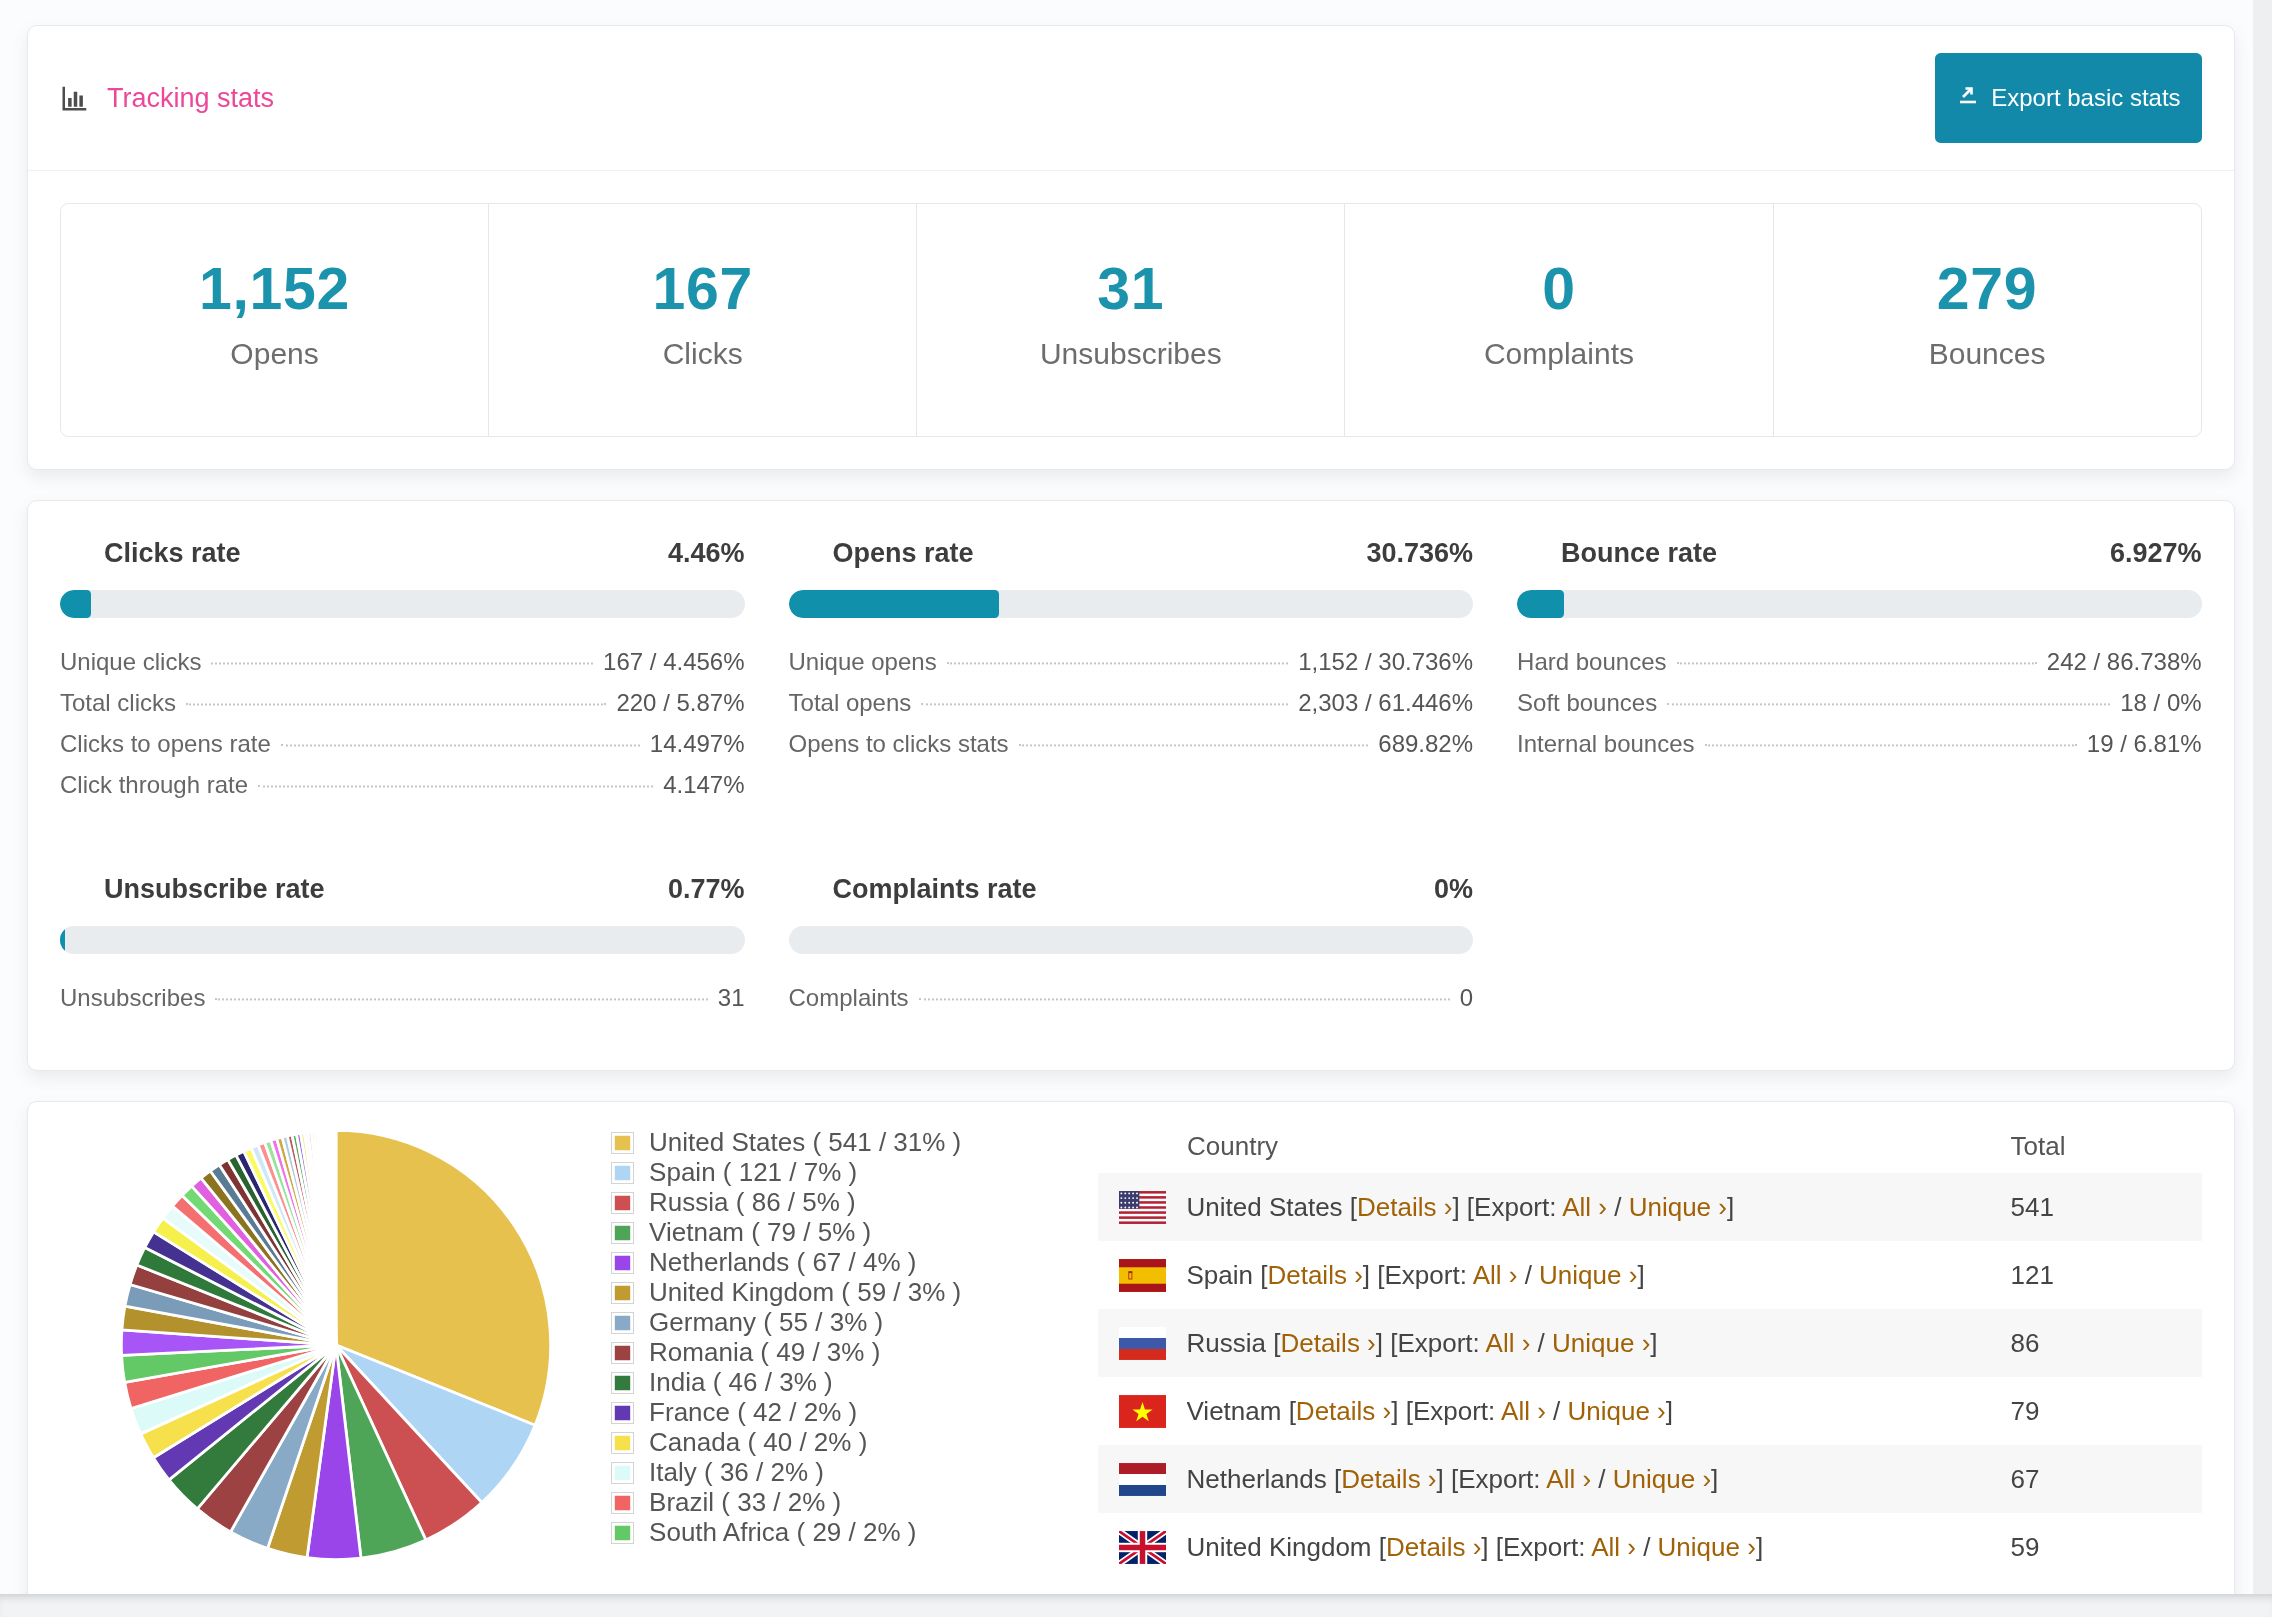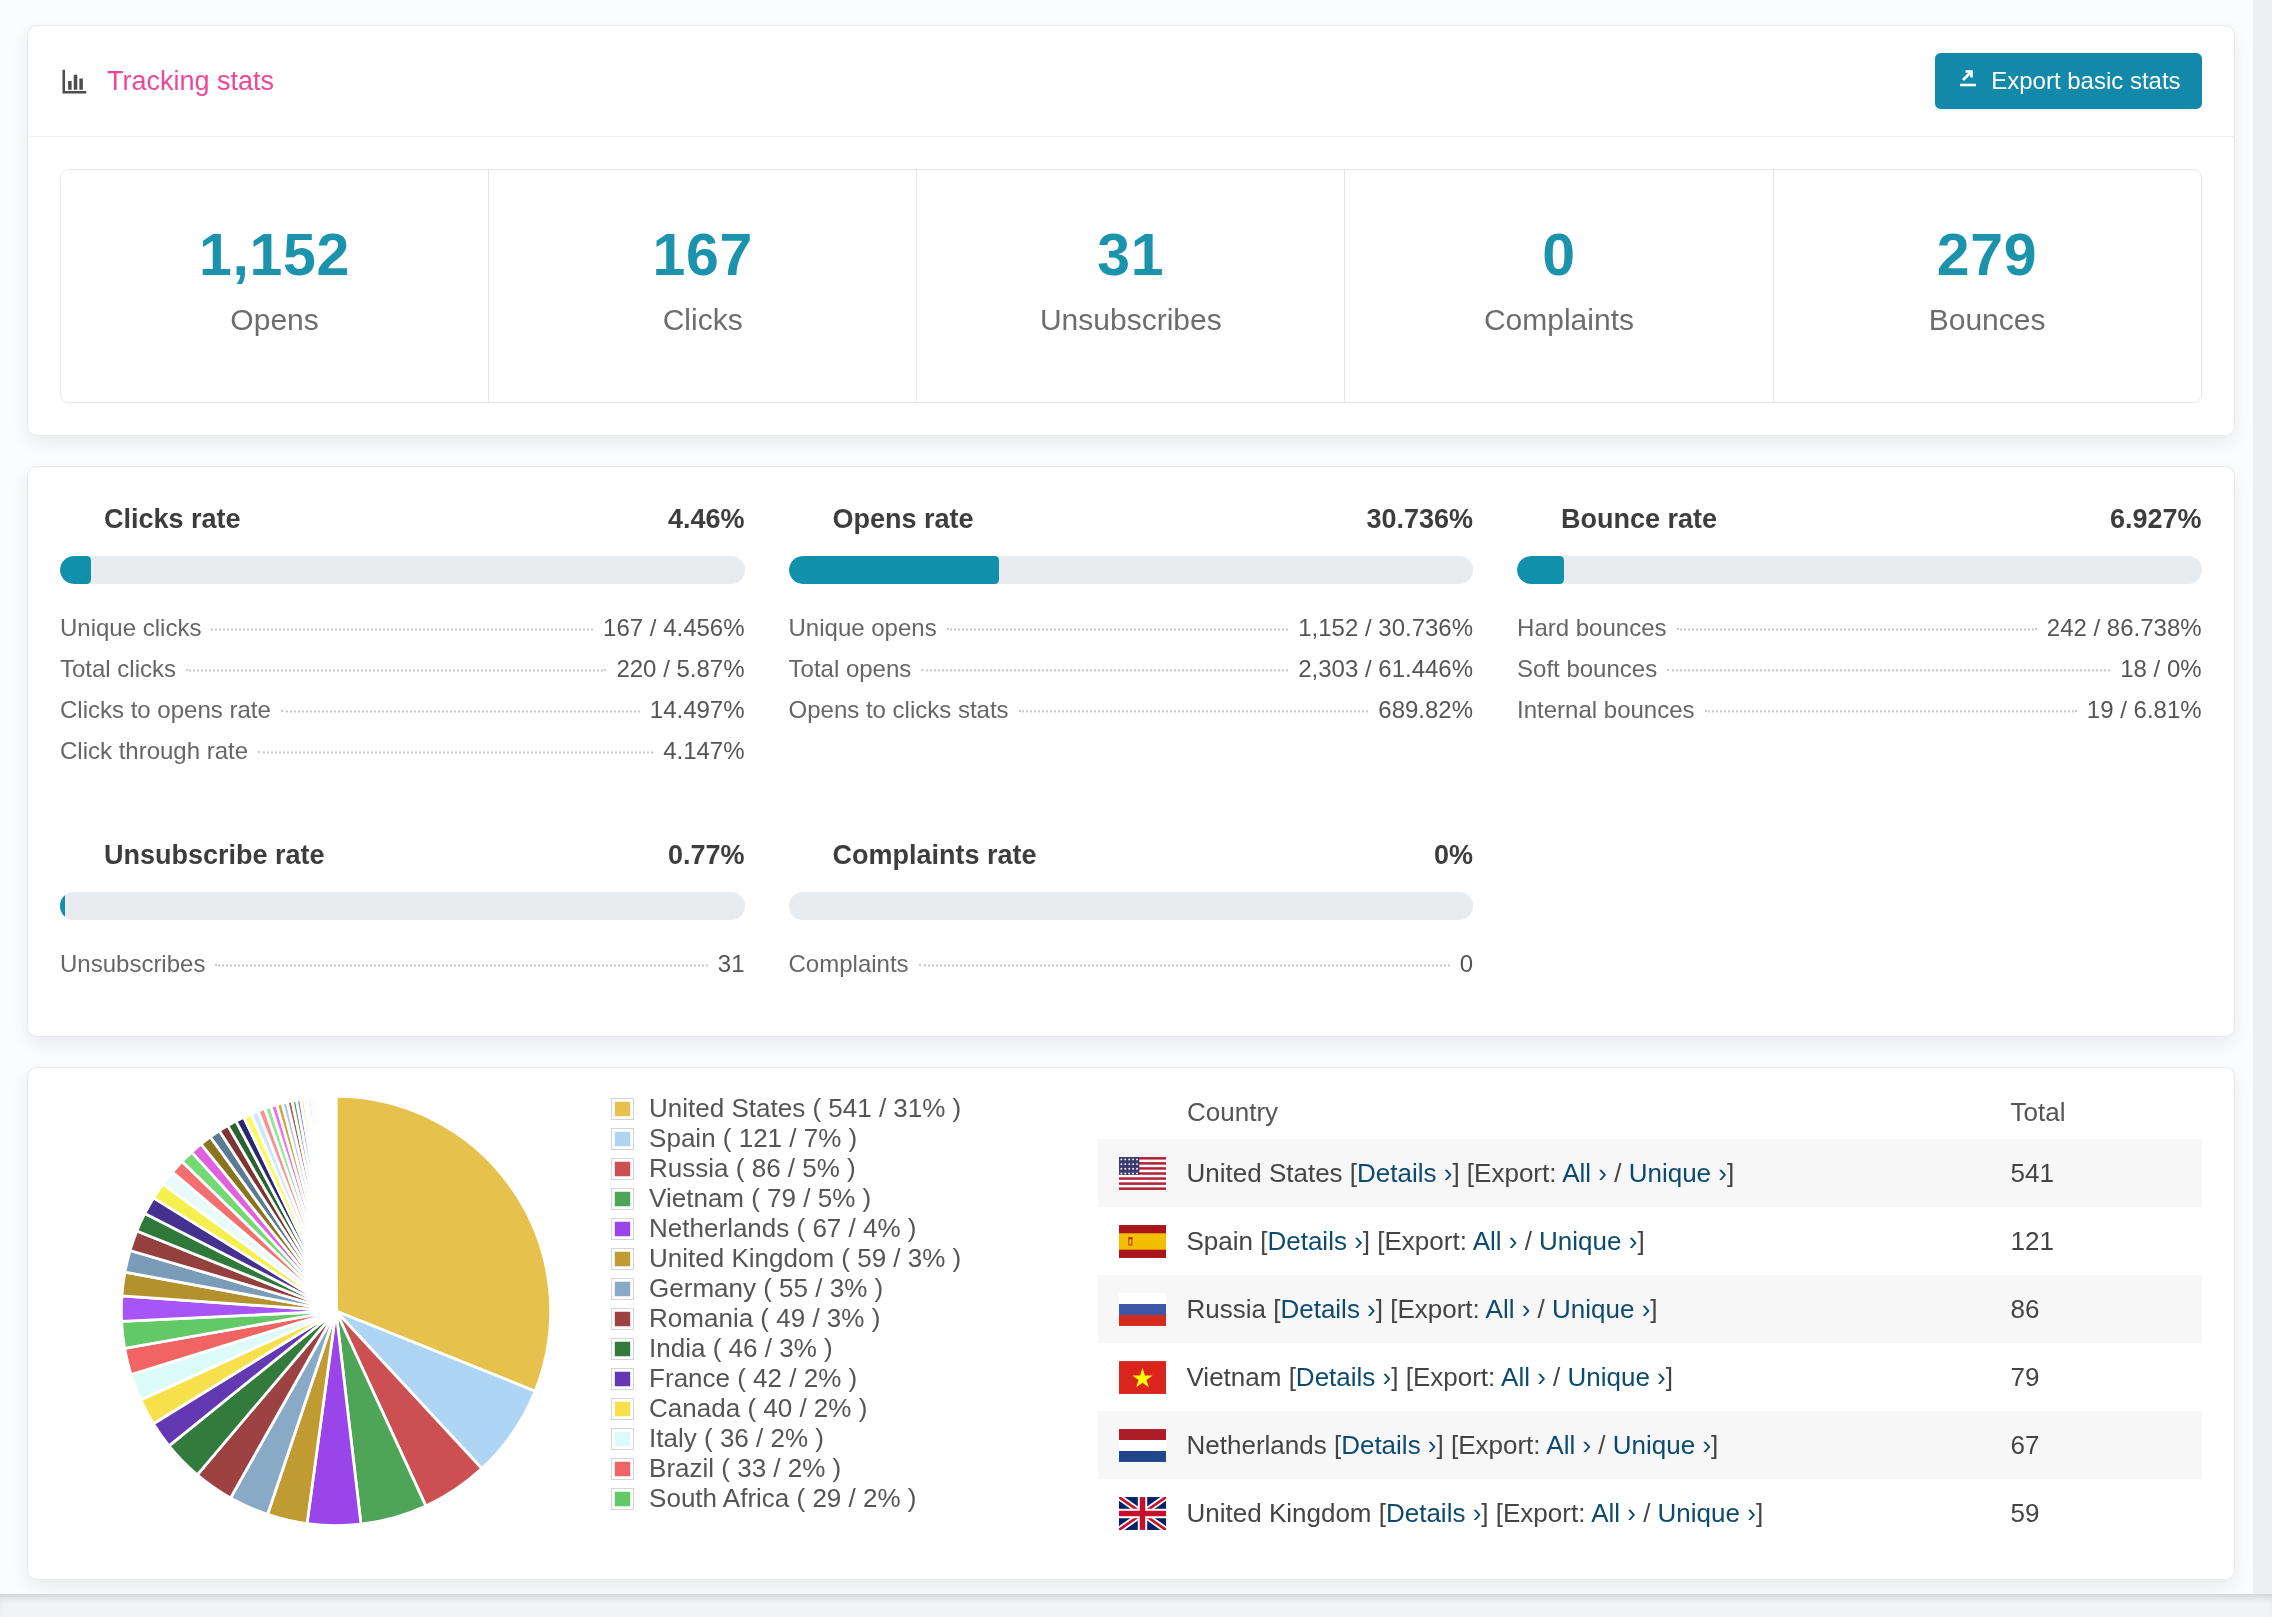--- a/index.html
+++ b/index.html
@@ -22,21 +22,21 @@
   .card-header {
     display:flex; justify-content:space-between; align-items:center;
     padding: 27px 32px;
     border-bottom: 1.4px solid #eef0f2;
   }
   .card-title { display:flex; align-items:center; gap:17px; font-size:27px; color:#ec4899; }
   .card-title svg { display:block; }
   .btn-primary {
     display:flex; align-items:center; gap:11.3px;
     background:#1289a9; color:#fff; border:none; cursor:pointer;
-    font-size:24px; padding: 13px 21px; border-radius: 5.6px;
+    font-size:24px; padding: 30px 21px; border-radius: 5.6px;
     font-family: inherit;
   }
   
   .stats-row { margin: 32px; border:1.4px solid #e5e7ea; border-radius: 8.5px; display:flex; background:#fff; }
   .stat-box { flex:1; text-align:center; padding: 51px 0 65px; }
   .stat-box + .stat-box { border-left:1.4px solid #e5e7ea; }
   .stat-value { font-size: 59px; font-weight: bold; color:#1b93ad; letter-spacing: 0.7px; }
   .stat-label { font-size: 30px; color:#6d6d6d; margin-top: 14px; }
   
   .rates-card { padding: 37px 32px 45px; }
@@ -59,21 +59,21 @@
   .geo-table { flex: 1; font-size: 26px; color:#444; }
   .t-head { display:flex; align-items:center; height: 54px; color:#555;gap:32px; }
   .t-head .th-country { flex:1; padding-left: 89px; }
   .t-head .th-total { width: 191px; }
   .t-row { display:flex; align-items:center; height: 68px; padding-left: 21px; }
   .t-row.striped { background: #f7f7f8; }
   .t-row .flag { width: 47px; height: 33px; flex:none; margin-right: 20.5px; }
   .t-row .flag svg { width:100%; height:100%; display:block; }
   .t-row .row-text { flex:1; white-space:nowrap; overflow:hidden; }
   .t-row .row-total { width: 191px; }
-  .t-link { color:#0c4a6e; text-decoration: none; cursor:pointer; }
+  .t-link { color:#a16207; text-decoration: none; cursor:pointer; }
   .bottom-band { position:absolute; left:0; right:0; bottom:0; height: 24px; background:#f2f3f5;
                  box-shadow: inset 0 7px 8.5px -5px rgba(60,70,85,0.25); }
 </style>
 </head>
 <body>
 
 <div class="content">
 
   <div class="card">
     <div class="card-header">

